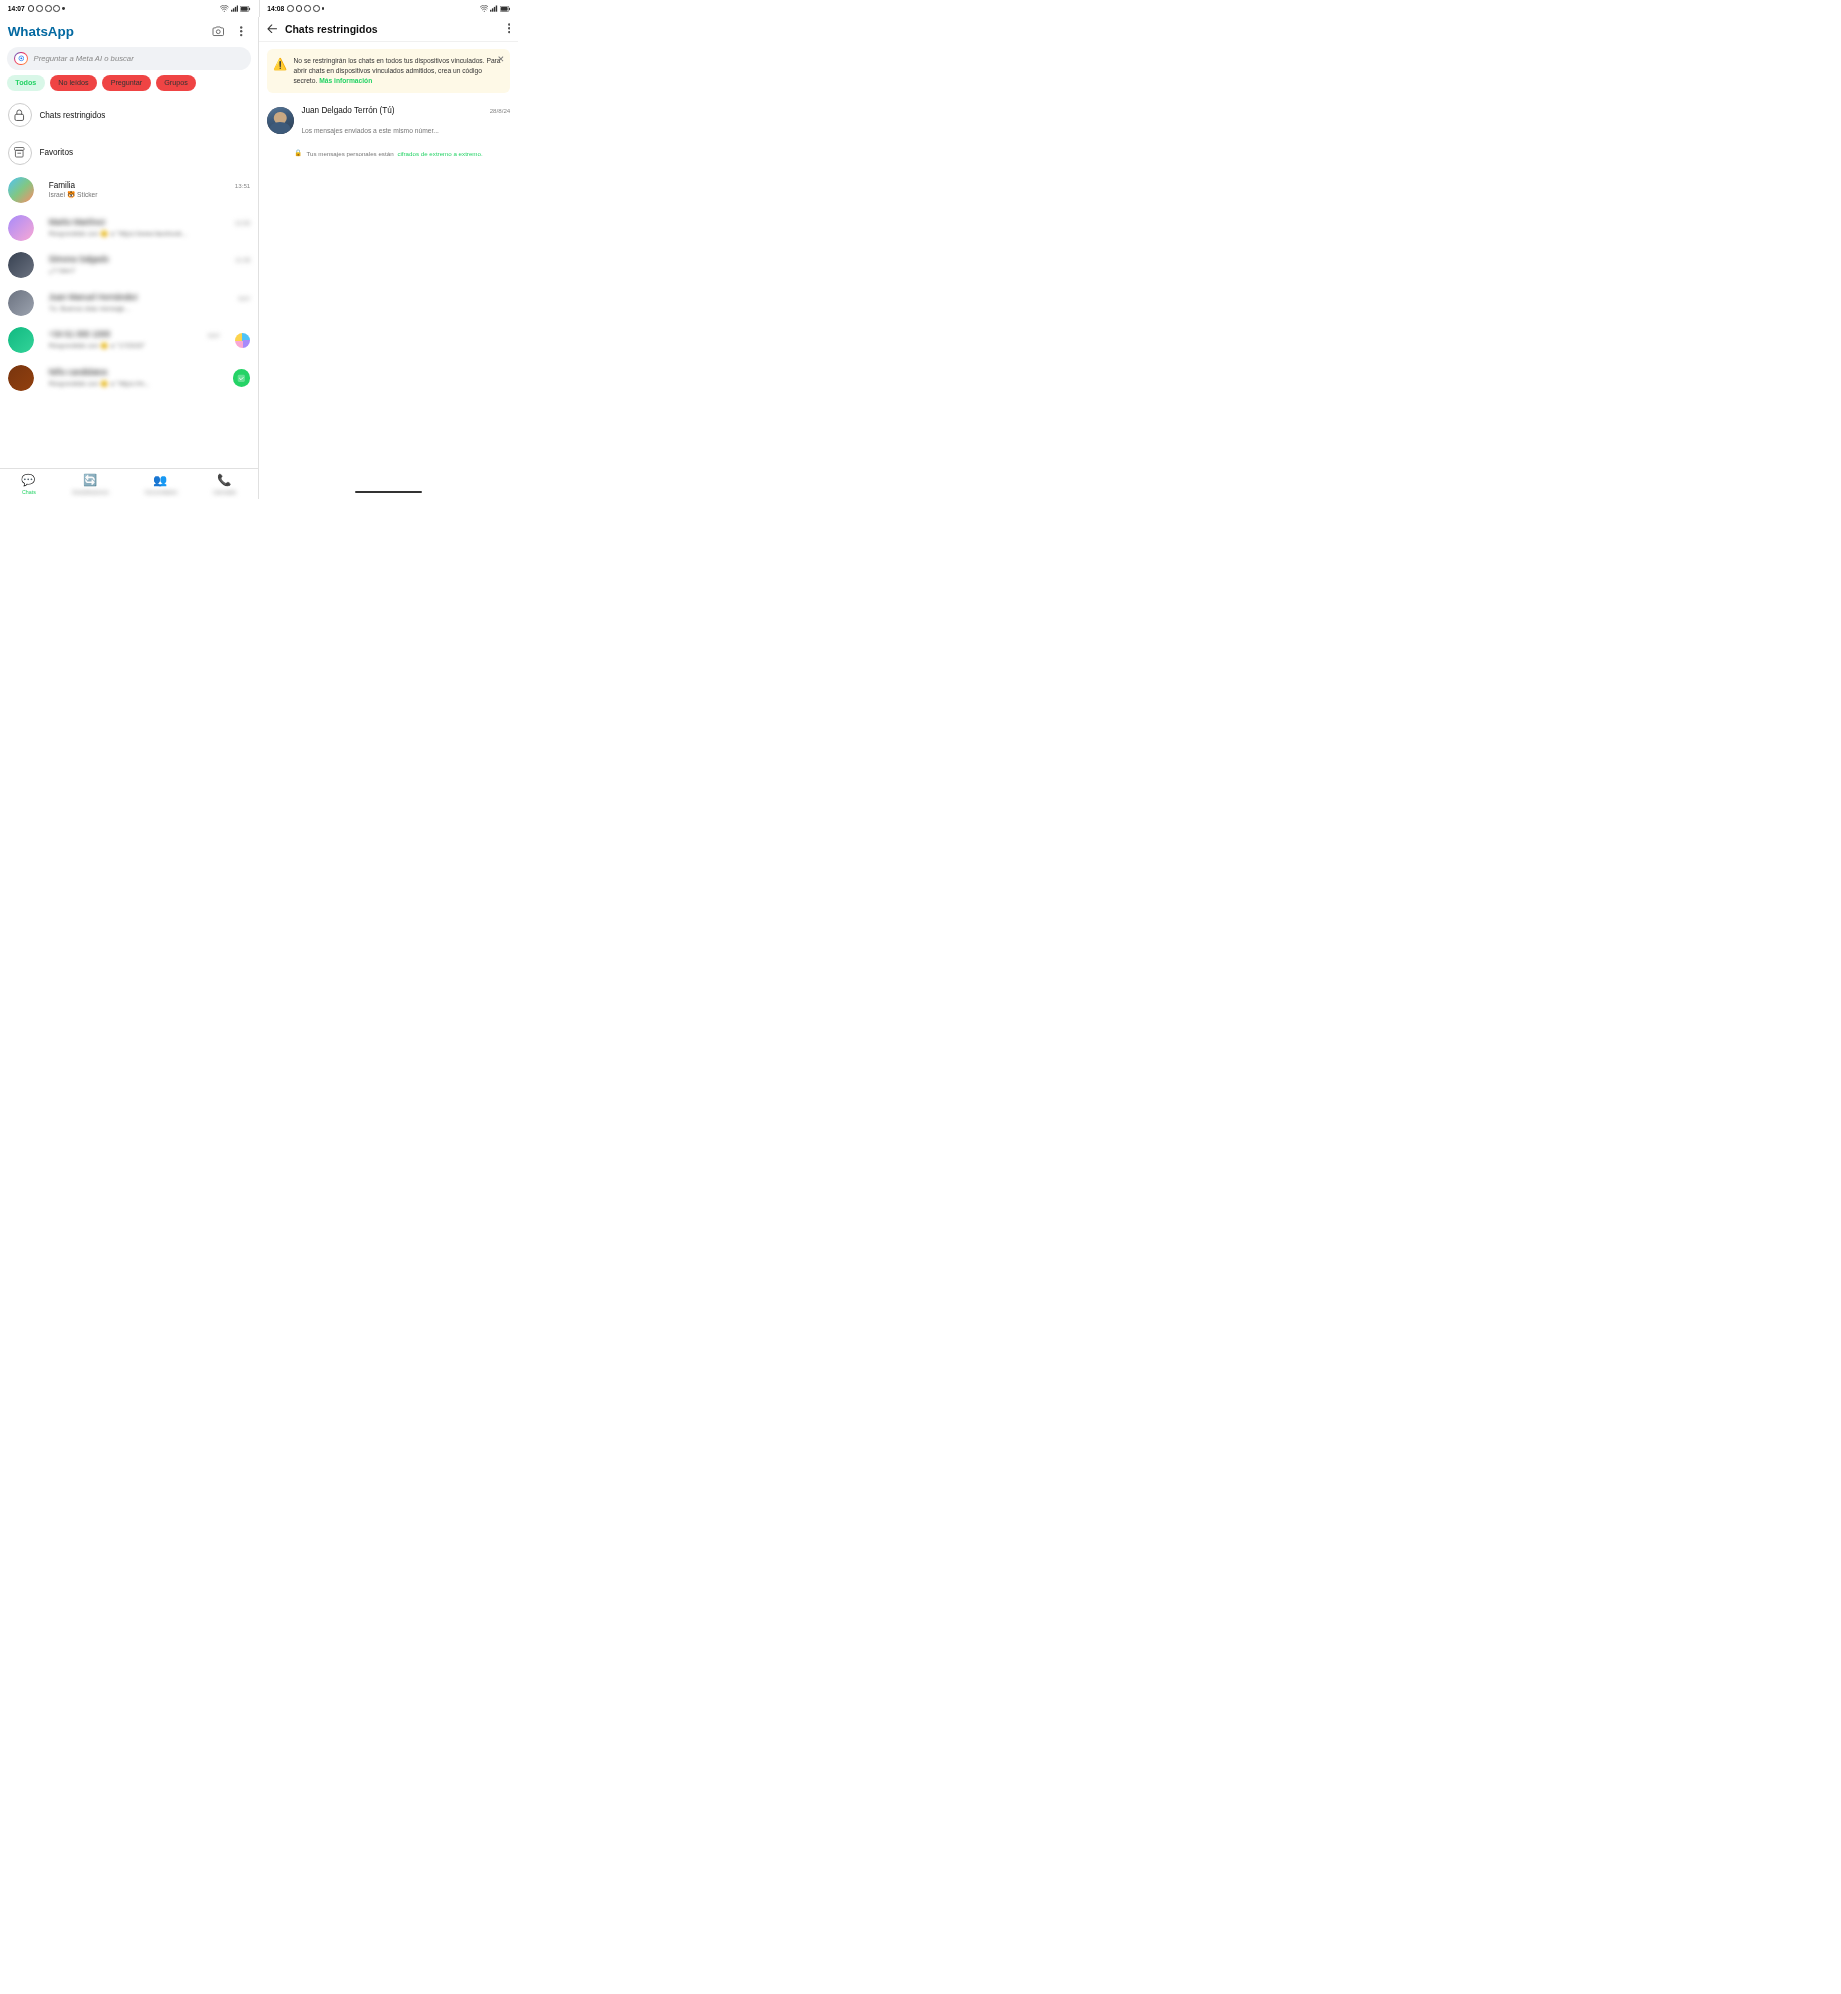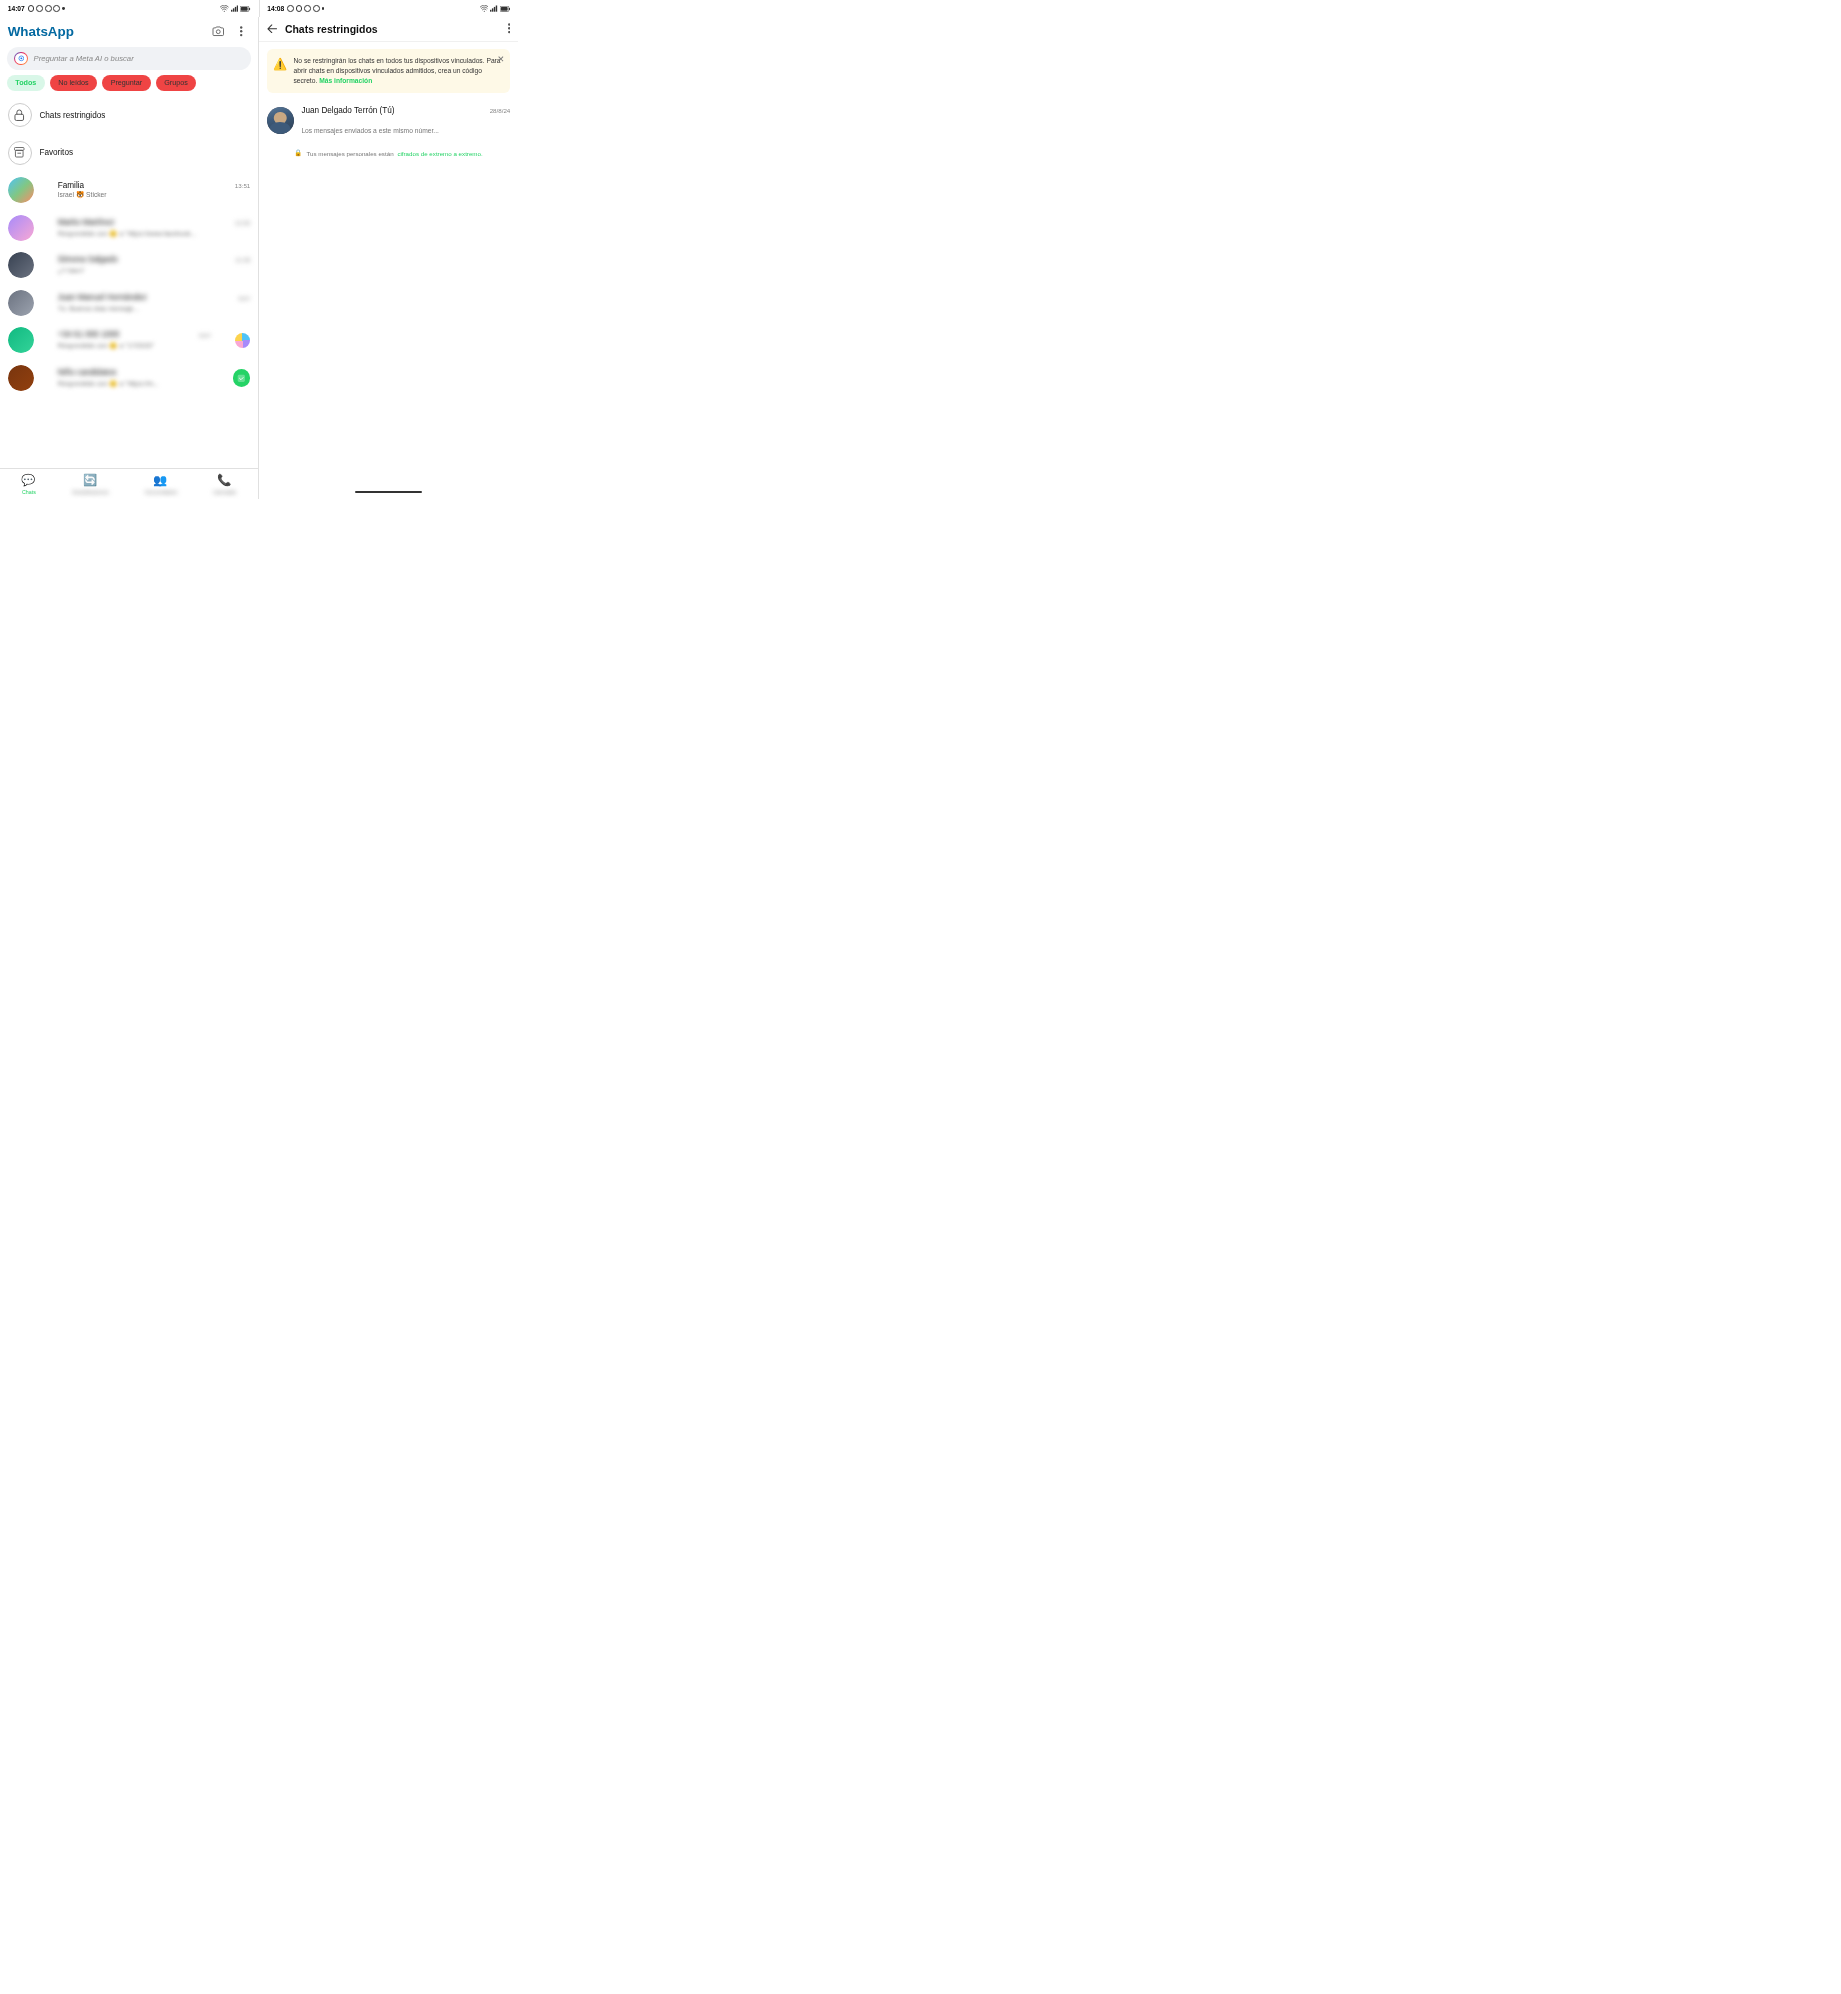--- a/index.html
+++ b/index.html
@@ -190,21 +190,21 @@
     .special-label {
       font-size: 8.2px;
       color: #111;
       font-weight: 400;
     }
 
     .chat-item {
       display: flex;
       align-items: center;
       padding: 5.8px 7.7px;
-      gap: 24px;
+      gap: 15px;
       cursor: pointer;
       position: relative;
     }
 
     .avatar {
       width: 26px;
       height: 26px;
       border-radius: 50%;
       flex-shrink: 0;
       overflow: hidden;

